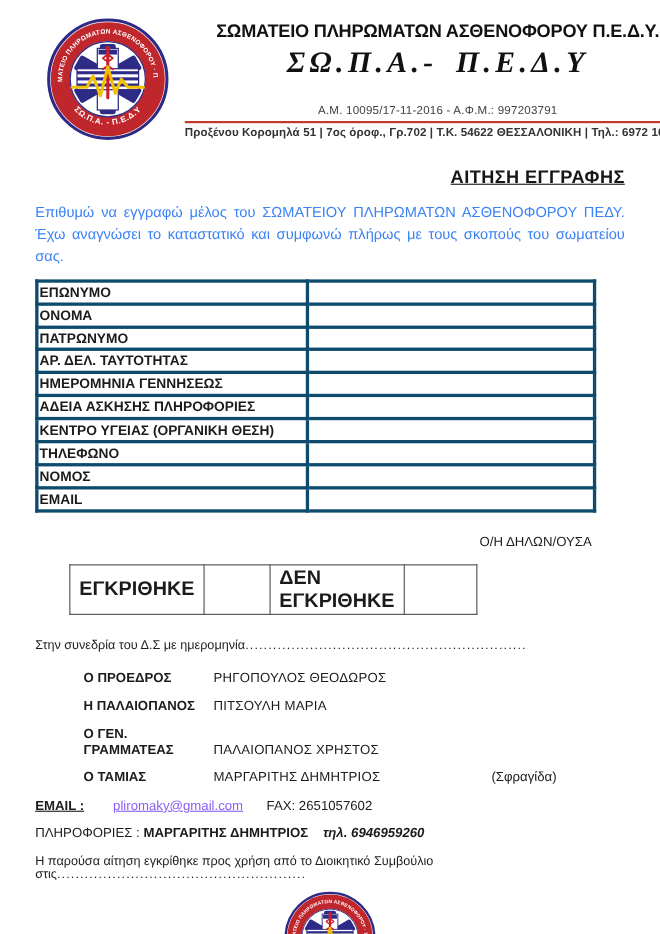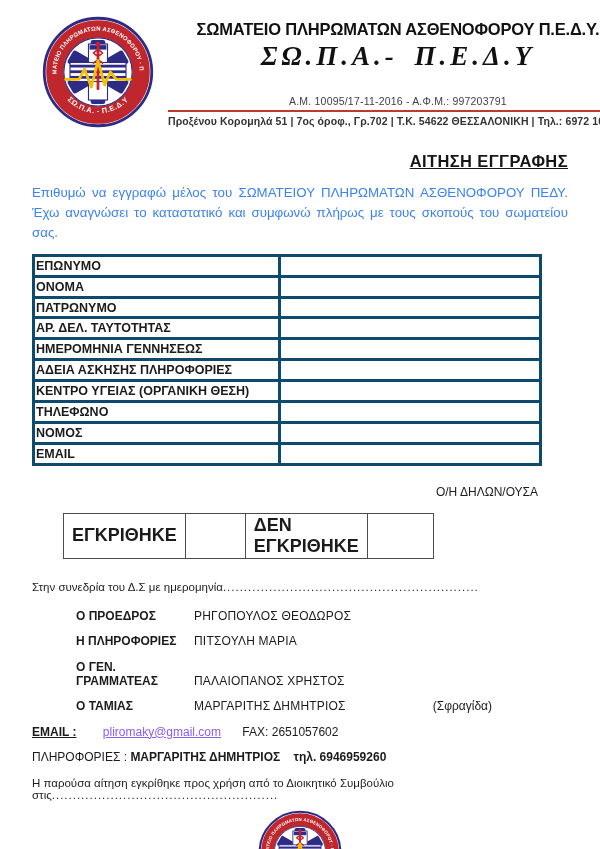--- a/index.html
+++ b/index.html
@@ -64,30 +64,30 @@
     font-size: 18px; padding: 1px 8px; vertical-align: middle;
   }
   table.approval td.albl { font-weight: bold; }
 
   
   .session { font-size: 11.5px; margin-top: 22px; color: #1d1d1d; }
   .officials { margin-top: 16px; }
   .official-row { display: flex; align-items: flex-end; margin-bottom: 11.5px; font-size: 12px; position: relative; margin-left: 44px; }
   .official-role { font-weight: bold; width: 118px; flex: 0 0 118px; }
   .official-name { letter-spacing: 0.2px; }
-  .stamp { position: absolute; right: 76px; top: 0; font-size: 12px; font-weight: normal; }
+  .stamp { position: absolute; right: 62px; top: 0; font-size: 12px; font-weight: normal; }
 
   .contact-line { font-size: 12px; margin-top: 2px; }
   .contact-line .email-label { font-weight: bold; text-decoration: underline; }
   .email-link { color: #8b5cf6; text-decoration: underline; padding-left: 23px; }
   .fax { margin-left: 18px; }
 
   .info-line { font-size: 12px; margin-top: 11px; }
   .info-line .b { font-weight: bold; }
-  .info-line .phone { font-weight: bold; margin-left: 10px; }
+  .info-line .phone { font-weight: bold; margin-left: 10px; font-style: italic; }
 
   .footer-line { font-size: 11.5px; margin-top: 13px; color: #1d1d1d; }
 
   .footer-logo { text-align: center; margin-top: 9px; }
   .footer-logo svg { width: 84px; height: 84px; }
 
   .dots { letter-spacing: 1px; }
 </style>
 </head>
 <body>
@@ -219,21 +219,21 @@
     </table>
 
   <div class="session"><span>Στην συνεδρία του Δ.Σ με ημερομηνία</span><span class="dots">.............................................................</span></div>
 
   <div class="officials">
     <div class="official-row">
       <span class="official-role">Ο ΠΡΟΕΔΡΟΣ</span>
       <span class="official-name">ΡΗΓΟΠΟΥΛΟΣ ΘΕΟΔΩΡΟΣ</span>
     </div>
     <div class="official-row">
-      <span class="official-role">Η ΠΛΗΡΟΦΟΡΙΕΣ</span>
+      <span class="official-role">Η ΠΑΛΑΙΟΠΑΝΟΣ</span>
       <span class="official-name">ΠΙΤΣΟΥΛΗ ΜΑΡΙΑ</span>
     </div>
     <div class="official-row">
       <span class="official-role">Ο ΓΕΝ. ΓΡΑΜΜΑΤΕΑΣ</span>
       <span class="official-name">ΠΑΛΑΙΟΠΑΝΟΣ ΧΡΗΣΤΟΣ</span>
     </div>
     <div class="official-row">
       <span class="official-role">Ο ΤΑΜΙΑΣ</span>
       <span class="official-name">ΜΑΡΓΑΡΙΤΗΣ ΔΗΜΗΤΡΙΟΣ</span>
       <span class="stamp">(Σφραγίδα)</span>

